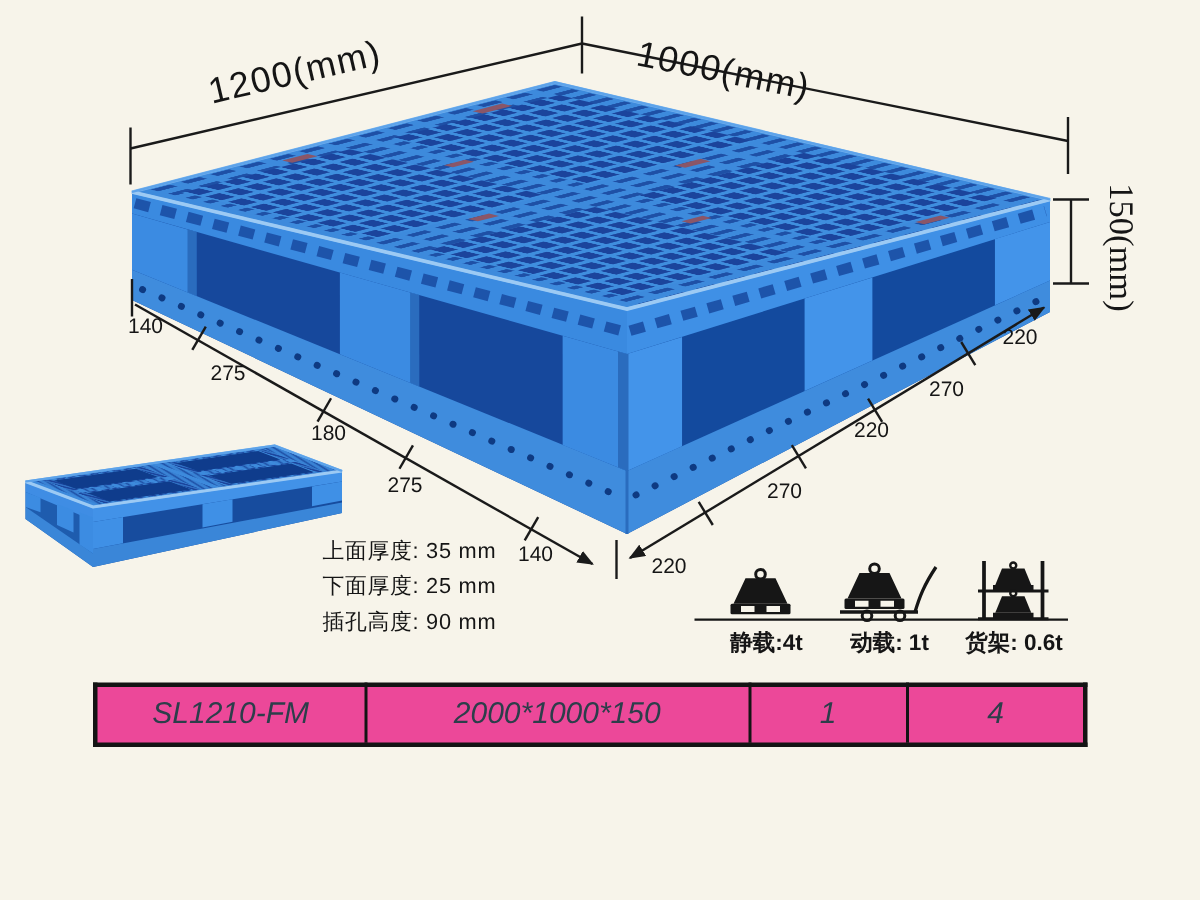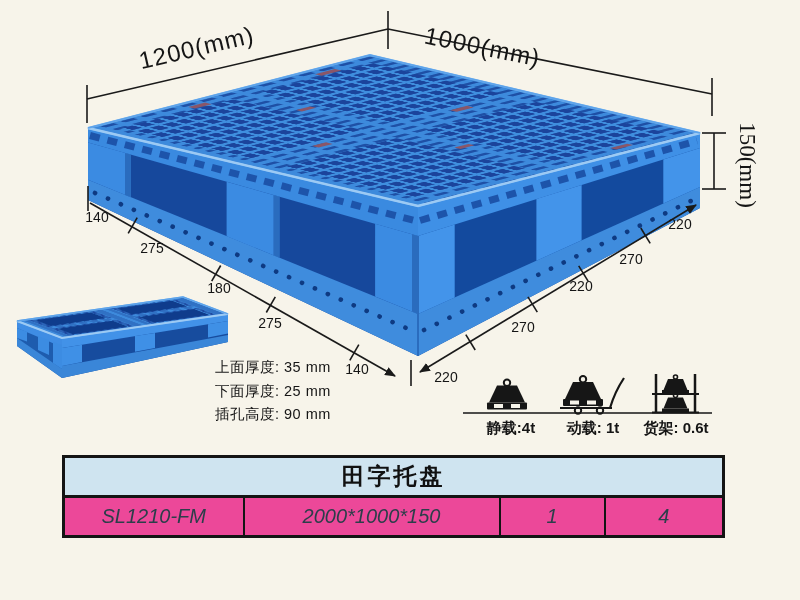--- a/index.html
+++ b/index.html
@@ -205,23 +205,20 @@
 
 
 <table class="spec">
   <colgroup>
         <col style="width:180px">
         <col style="width:256px">
         <col style="width:105px">
         <col style="width:119px">
       </colgroup>
   <tbody>
-    <tr class="t-title">
-      <td colspan="4">田字托盘</td>
-    </tr>
     <tr class="t-row">
       <td>SL1210-FM</td>
       <td>2000*1000*150</td>
       <td>1</td>
       <td>4</td>
     </tr>
   </tbody>
 </table>
 
 </div>

